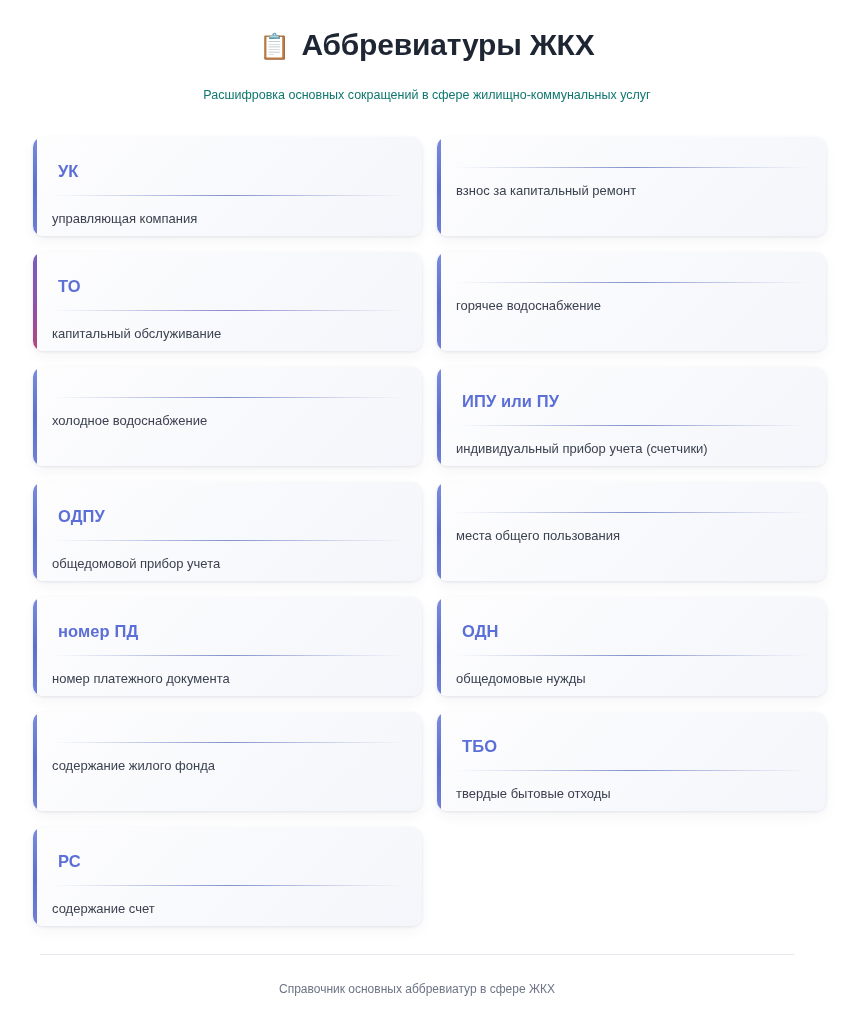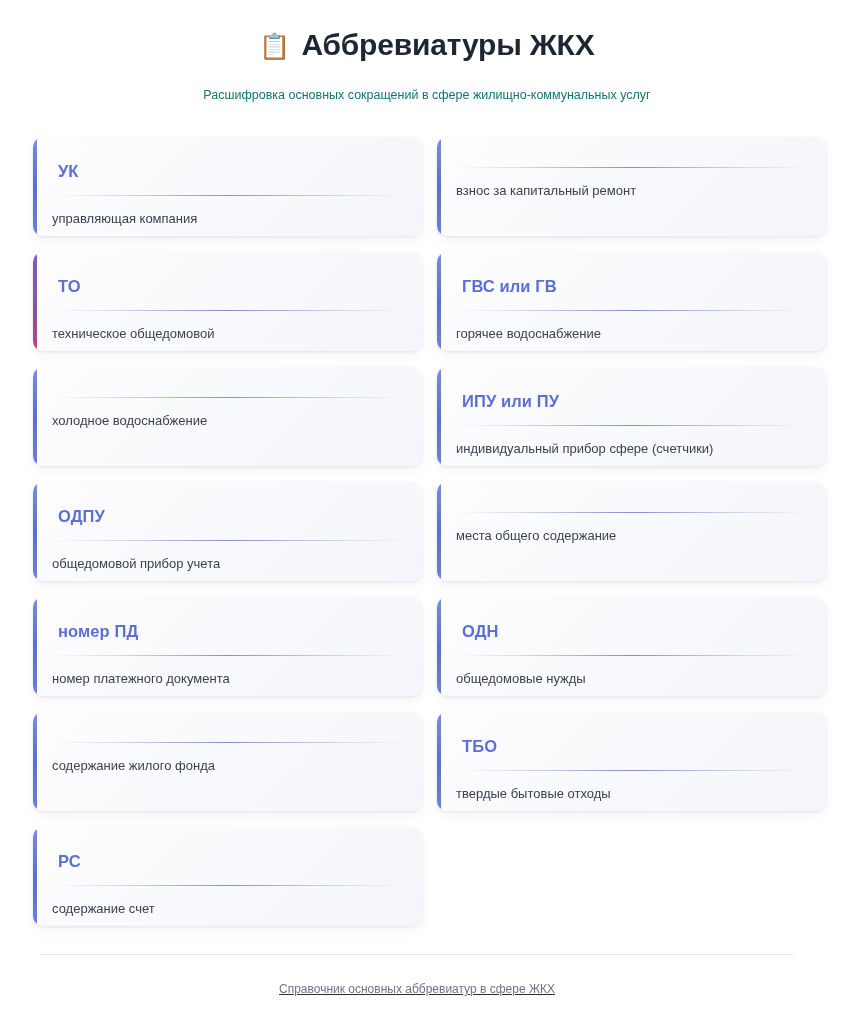--- a/index.html
+++ b/index.html
@@ -128,21 +128,20 @@
     font-size: 13px;
     line-height: 18px;
     color: #3b4150;
     font-weight: normal;
   }
 
   
   .footer {
     margin-top: auto;
     padding: 0 60px 26px 40px;
-    text-decoration: underline;
   }
   .footer-divider {
     height: 1px;
     background: #e6e8ee;
     margin: 0 0 26px 0;
   }
   .footer-text {
     text-align: center;
     font-size: 12px;
     line-height: 17px;
@@ -168,44 +167,43 @@
         <div class="card-divider"></div>
         <div class="card-desc">управляющая компания</div>
       </div>
       <div class="card accent-blue">
         <div class="card-divider"></div>
         <div class="card-desc">взнос за капитальный ремонт</div>
       </div>
       <div class="card accent-purple">
         <div class="card-term">ТО</div>
         <div class="card-divider"></div>
-        <div class="card-desc">техническое общедомовой</div>
-      </div>
-      <div class="card accent-blue">
-        <div class="card-term">ГВС или ГВ</div>
+        <div class="card-desc">капитальный обслуживание</div>
+      </div>
+      <div class="card accent-blue">
         <div class="card-divider"></div>
         <div class="card-desc">горячее водоснабжение</div>
       </div>
       <div class="card accent-blue">
         <div class="card-divider"></div>
         <div class="card-desc">холодное водоснабжение</div>
       </div>
       <div class="card accent-blue">
         <div class="card-term">ИПУ или ПУ</div>
         <div class="card-divider"></div>
-        <div class="card-desc">индивидуальный прибор сфере (счетчики)</div>
+        <div class="card-desc">индивидуальный прибор учета (счетчики)</div>
       </div>
       <div class="card accent-blue">
         <div class="card-term">ОДПУ</div>
         <div class="card-divider"></div>
         <div class="card-desc">общедомовой прибор учета</div>
       </div>
       <div class="card accent-blue">
         <div class="card-divider"></div>
-        <div class="card-desc">места общего содержание</div>
+        <div class="card-desc">места общего пользования</div>
       </div>
       <div class="card accent-blue">
         <div class="card-term">номер ПД</div>
         <div class="card-divider"></div>
         <div class="card-desc">номер платежного документа</div>
       </div>
       <div class="card accent-blue">
         <div class="card-term">ОДН</div>
         <div class="card-divider"></div>
         <div class="card-desc">общедомовые нужды</div>

